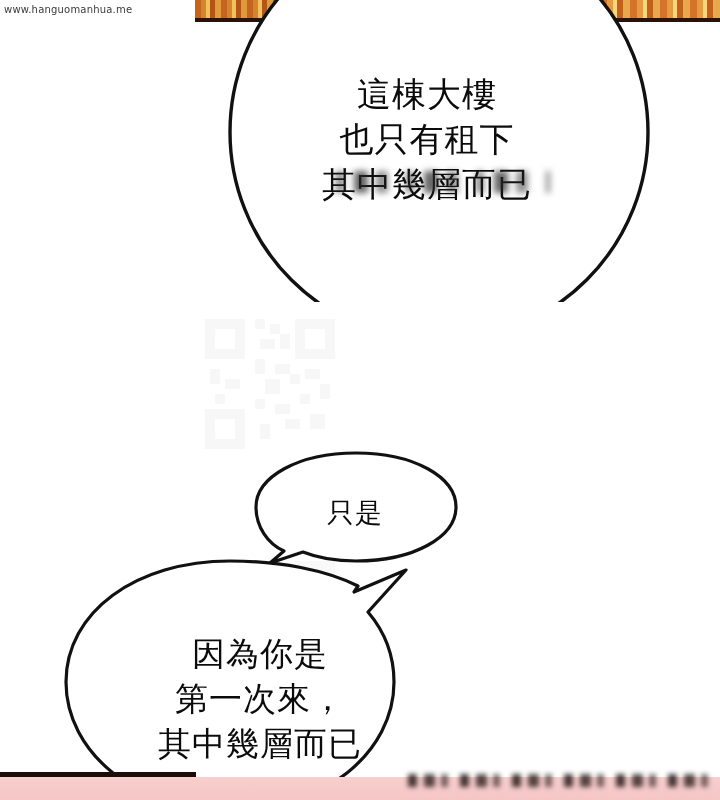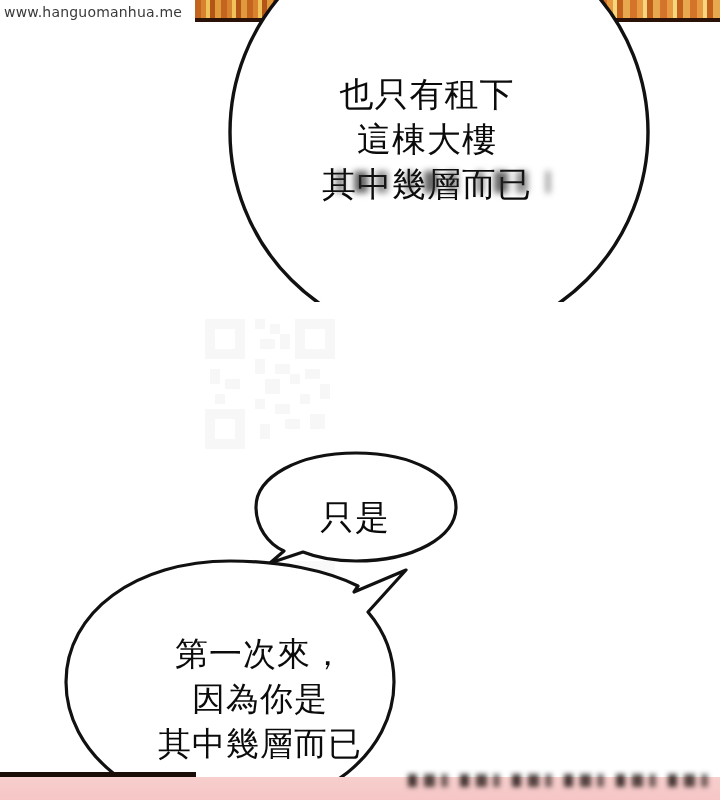--- a/index.html
+++ b/index.html
@@ -130,21 +130,21 @@
   #bubble1-text {
     left: 262px;
     top: 72px;
     width: 330px;
     font-size: 34px;
   }
   #bubble2-text {
     left: 270px;
     top: 495px;
     width: 170px;
-    font-size: 34px;
+    font-size: 27px;
   }
   #bubble3-text {
     left: 110px;
     top: 632px;
     width: 300px;
     font-size: 33px;
     line-height: 1.36;
   }
 
   
@@ -166,21 +166,21 @@
     filter: blur(3.2px);
     pointer-events: none;
   }
 
   
   .site-watermark {
     position: absolute;
     left: 4px;
     top: 4px;
     font-family: "DejaVu Sans", "Liberation Sans", sans-serif;
-    font-size: 14px;
+    font-size: 10px;
     color: #3a3a3a;
     letter-spacing: 0.2px;
     white-space: nowrap;
   }
 </style>
 </head>
 <body>
 
 <div id="panel">
 
@@ -246,22 +246,22 @@
   <div class="ceiling-band ceiling-right">
     <div class="ceiling-fill r"></div>
     <div class="ceiling-edge"></div>
   </div>
 
   <svg class="bubble-svg" style="left:222px; top:-38px; width:434px; height:340px;" viewBox="0 0 434 340" aria-hidden="true">
     <circle cx="217" cy="170" r="209" fill="#ffffff" stroke="#111111" stroke-width="3.4"></circle>
   </svg>
 
   <div class="bubble-text" id="bubble1-text">
+    <div>這棟大樓</div>
     <div>也只有租下</div>
-    <div>這棟大樓</div>
     <div>其中幾層而已</div>
   </div>
   <div class="censor-strip"></div>
 
   <svg class="bubble-svg" style="left:248px; top:447px; width:220px; height:120px;" viewBox="0 0 220 120" aria-hidden="true">
     <path d="M 36 104
              C 20 97, 8 80, 8 60
              C 8 30, 50 6, 108 6
              C 166 6, 208 30, 208 60
              C 208 90, 166 114, 108 114
@@ -280,22 +280,22 @@
              C 78 5, 8 56, 8 126
              C 8 196, 78 255, 172 255
              C 266 255, 336 196, 336 126
              C 336 100, 327 76, 310 56
              L 348 14
              L 296 36
              Z" fill="#ffffff" stroke="#111111" stroke-width="3.2" stroke-linejoin="round"></path>
   </svg>
 
   <div class="bubble-text" id="bubble3-text">
+    <div>因為你是</div>
     <div>第一次來，</div>
-    <div>因為你是</div>
     <div>其中幾層而已</div>
   </div>
 
   <div class="floor-line"></div>
   <div class="floor-pink"></div>
   <div class="floor-blur"></div>
 
   <div class="site-watermark">www.hanguomanhua.me</div>
 
 </div>

